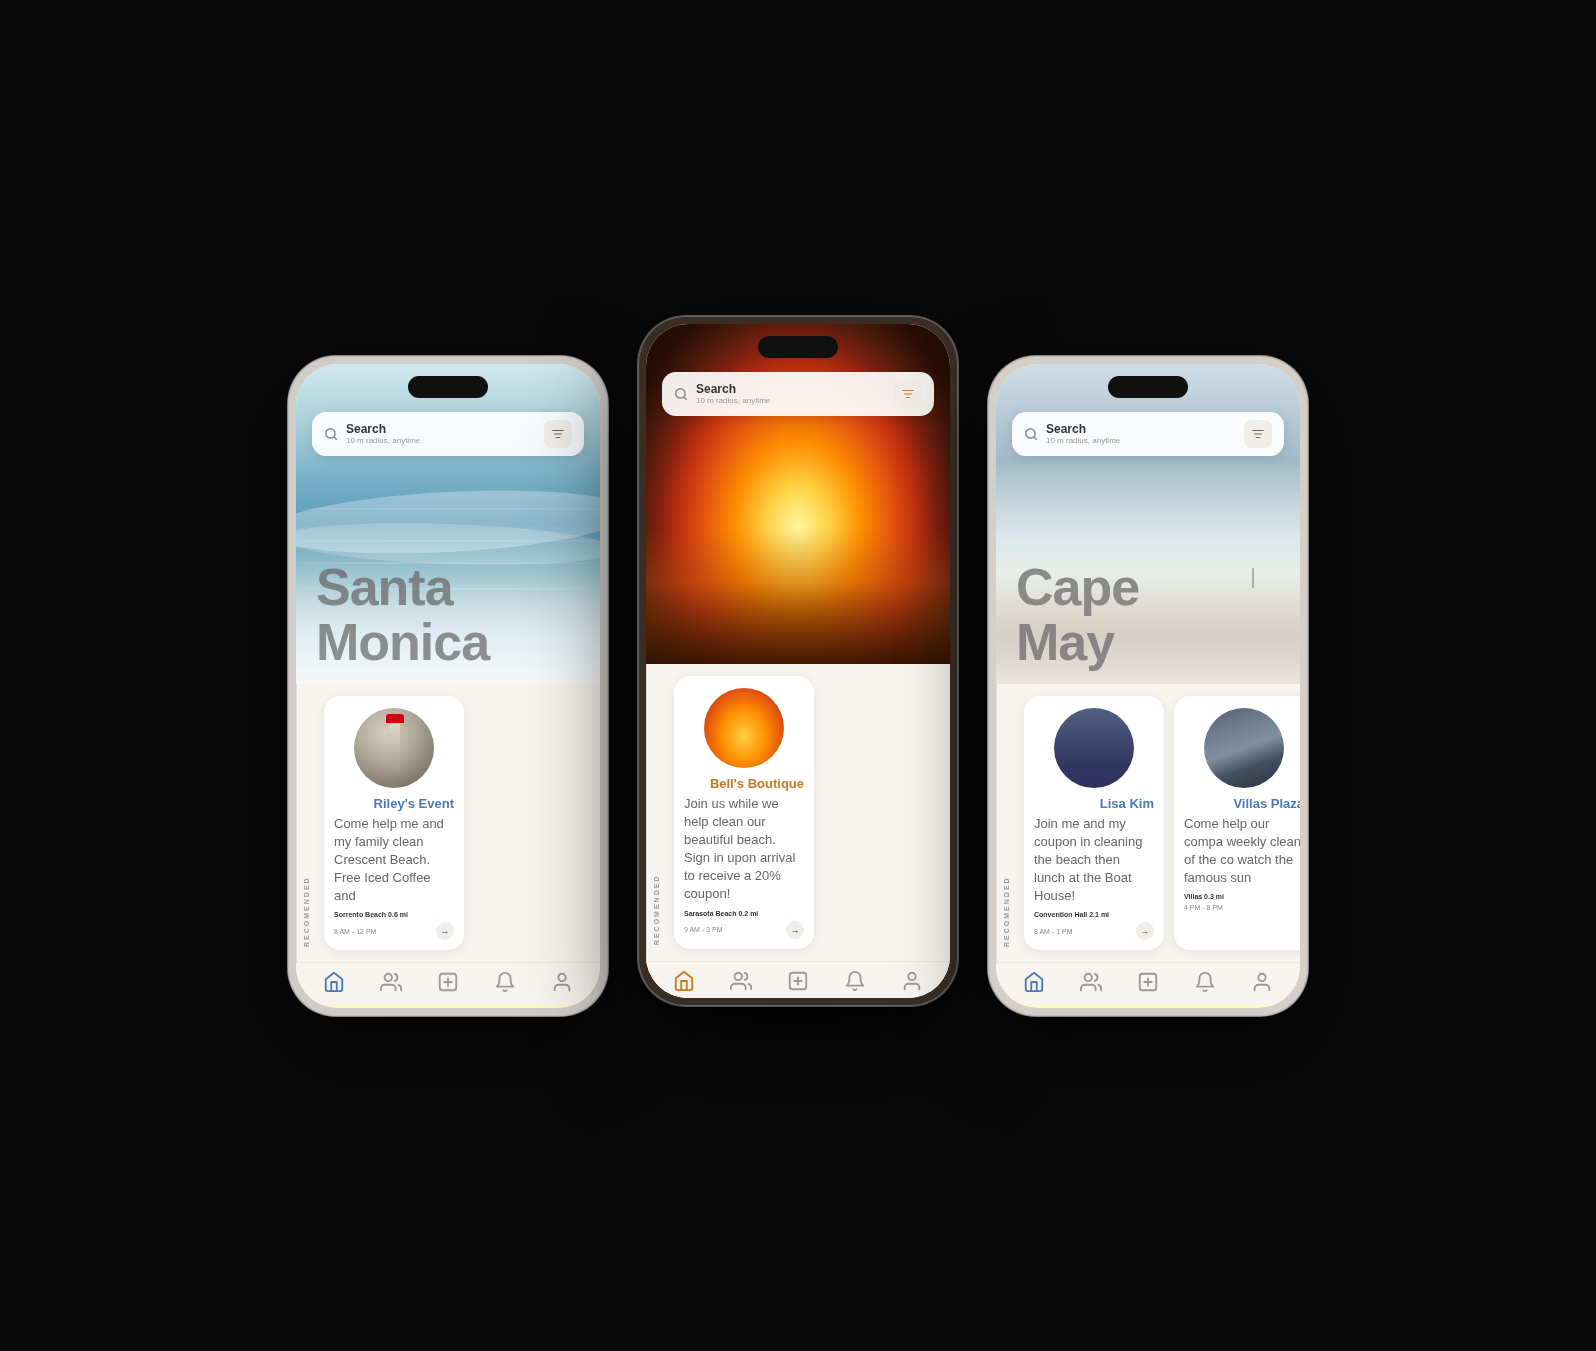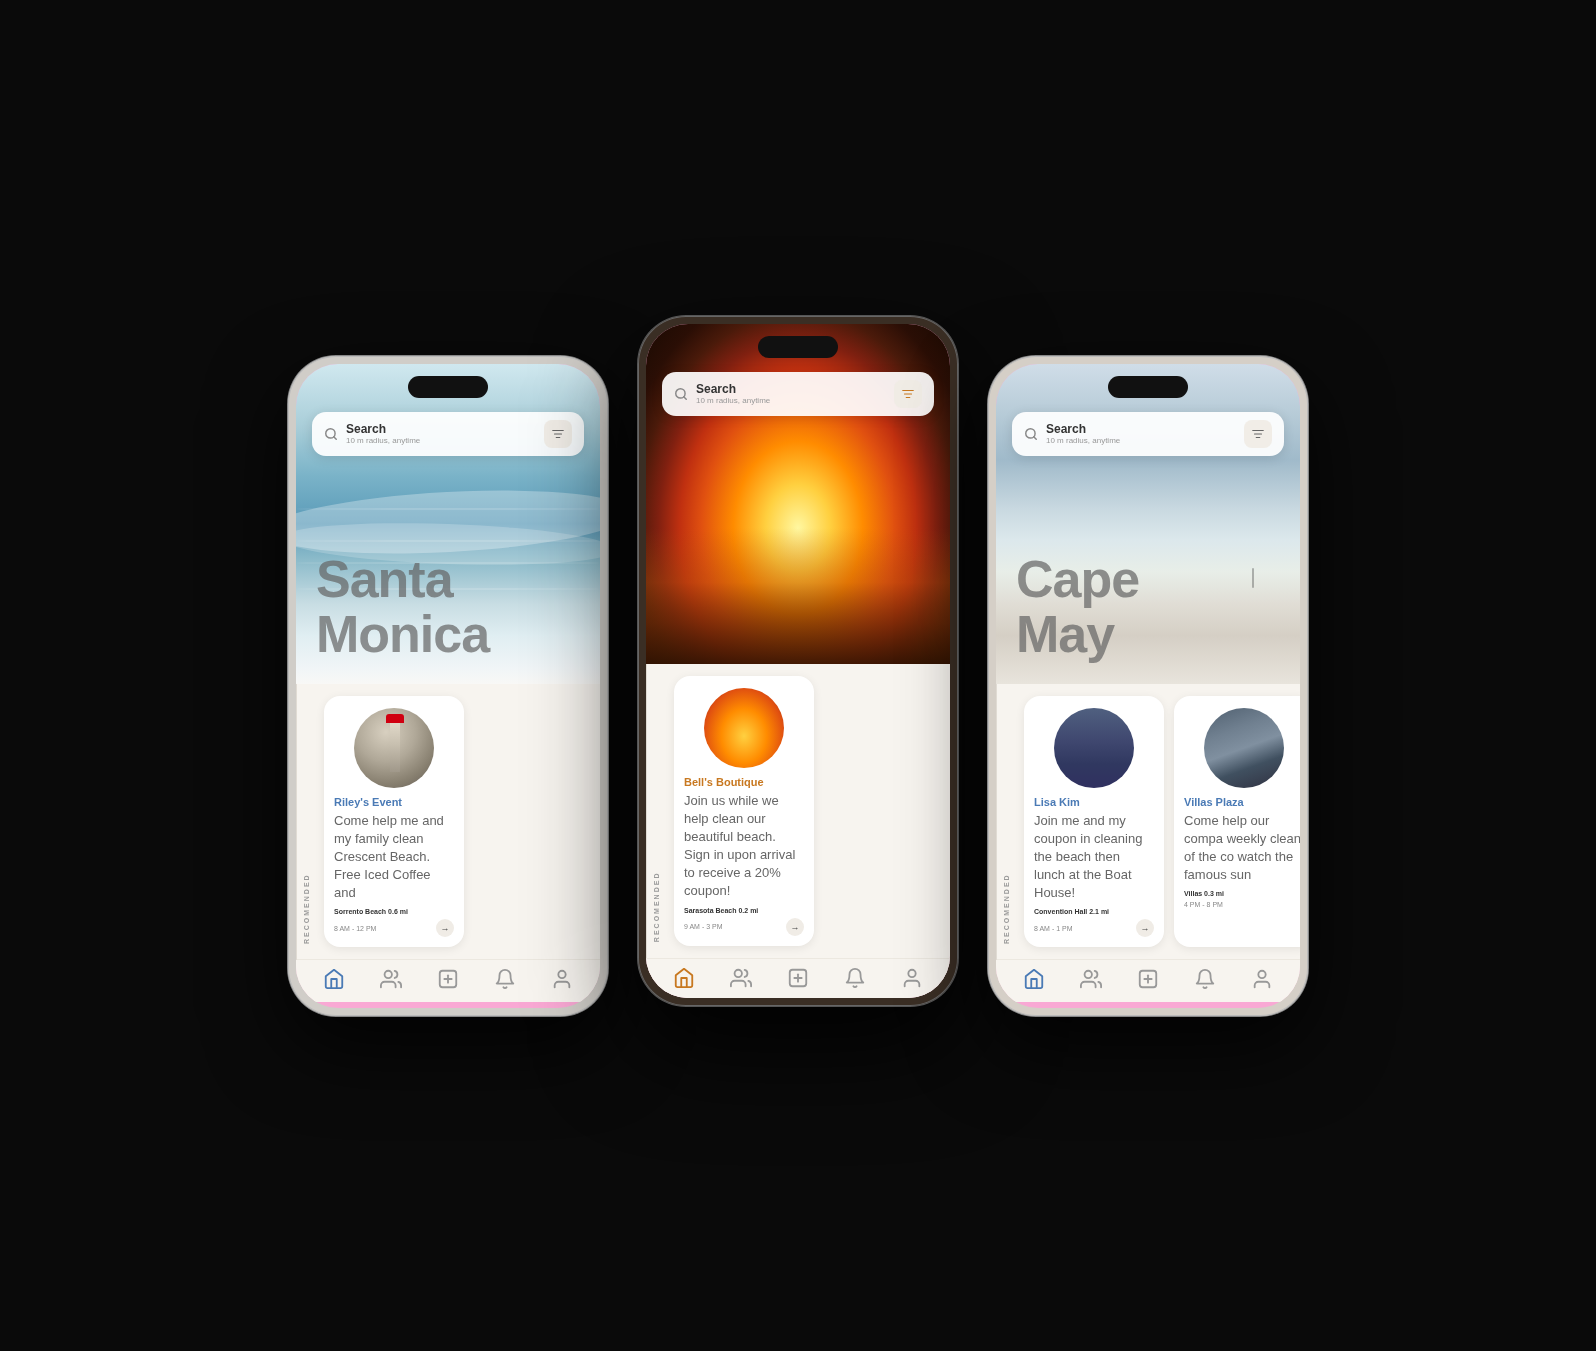--- a/index.html
+++ b/index.html
@@ -47,21 +47,21 @@
 
     .phone.right {
       background: #d5cfc7;
     }
 
     .phone-inner {
       width: 100%;
       height: 100%;
       border-radius: 42px;
       overflow: hidden;
-      background: #f9a8d4;
+      background: #fef9c3;
       position: relative;
     }
 
     
     .dynamic-island {
       position: absolute;
       top: 12px;
       left: 50%;
       transform: translateX(-50%);
       width: 80px;
@@ -228,21 +228,21 @@
       border-radius: 8px;
       display: flex;
       align-items: center;
       justify-content: center;
       flex-shrink: 0;
     }
 
     
     .city-name {
       position: absolute;
-      bottom: 8px;
+      bottom: 0;
       left: 0;
       right: 0;
       padding: 0 20px 14px;
     }
 
     .city-name h1 {
       font-size: 52px;
       font-weight: 700;
       color: rgba(100,100,100,0.7);
       line-height: 1.05;
@@ -365,25 +365,25 @@
       width: 100%;
       height: 100%;
       background: linear-gradient(160deg, #506070 0%, #708090 30%, #8090a0 50%, #405060 70%, #303040 100%);
     }
 
     .card-inner-pad {
       padding: 0 10px 10px;
     }
 
     .card-event-name {
-      font-size: 11px;
+      font-size: 13px;
       font-weight: 700;
       color: #4a7ab5;
       margin-bottom: 4px;
-      text-align: left;
+      text-align: right;
     }
 
     .card-event-name.orange {
       color: #c87820;
     }
 
     .card-desc {
       font-size: 13px;
       color: #666;
       line-height: 1.4;

